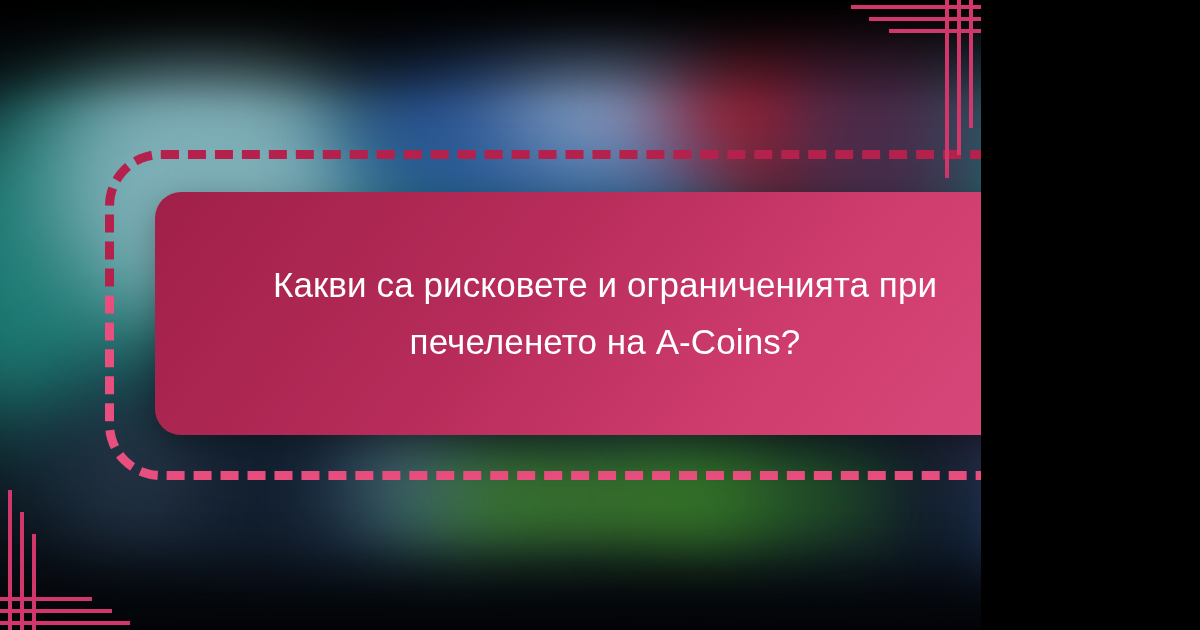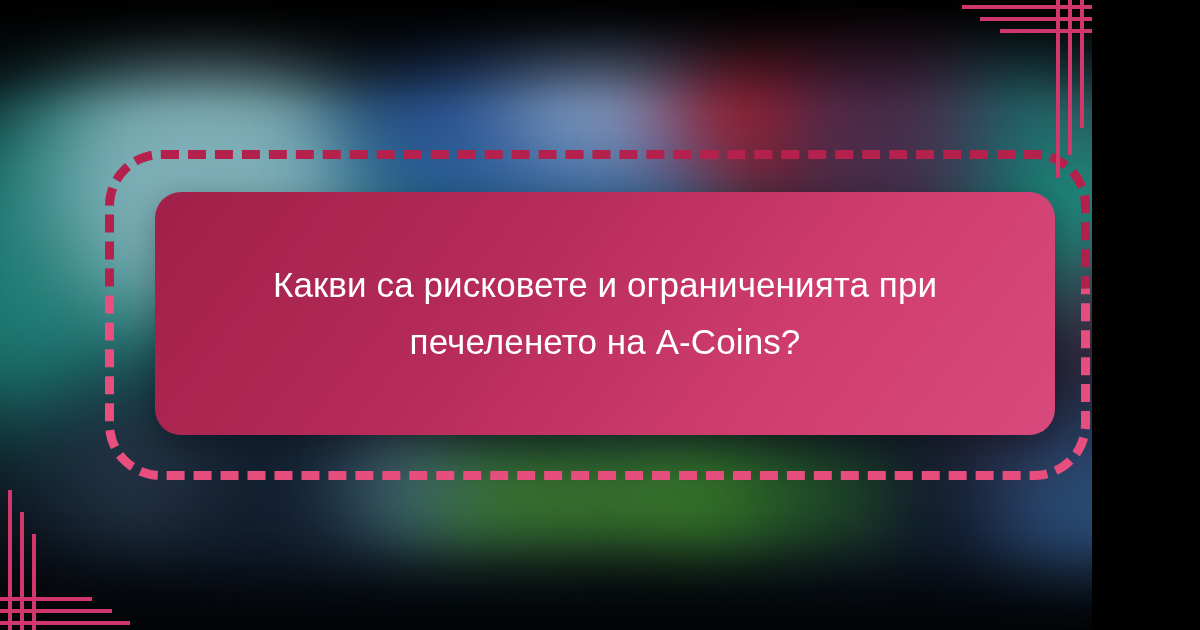--- a/index.html
+++ b/index.html
@@ -2,21 +2,21 @@
 <html><head>
 <meta charset="utf-8">
 <style>
   html, body {
     margin: 0;
     padding: 0;
     background: #000;
   }
   #stage {
     position: relative;
-    width: 1092px;
+    width: 981px;
     height: 630px;
     overflow: hidden;
     background: #05070a;
     font-family: "Liberation Sans", sans-serif;
   }
 
   
   .bg-layer {
     position: absolute;
     inset: -60px;

